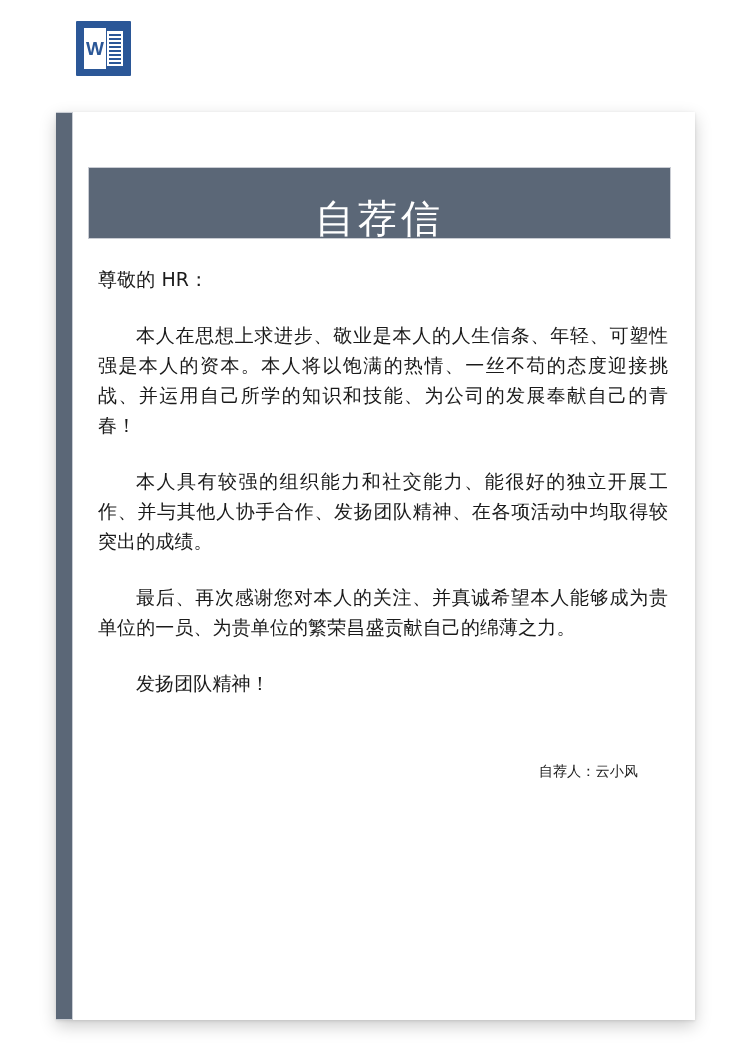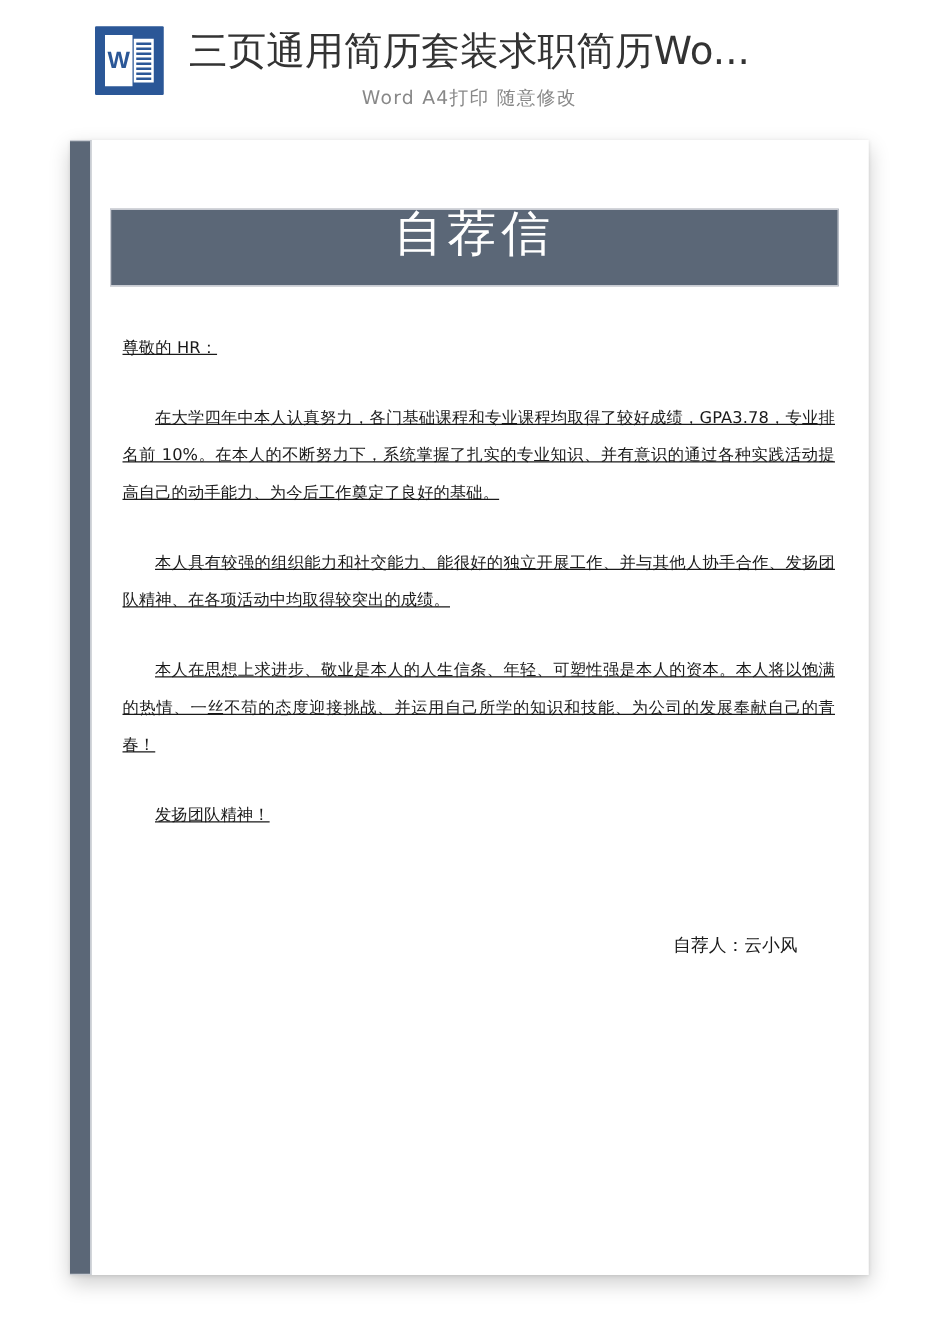--- a/index.html
+++ b/index.html
@@ -124,60 +124,59 @@
     border: 1px solid #c9cdd4;
     border-left: none;
   }
 
   
   .banner {
     position: absolute;
     left: 32px;
     top: 55px;
     width: 583px;
-    height: 62px;
+    height: 72px;
     background: #5b6777;
     border: 1px solid #c9ccd3;
     display: flex;
-    align-items: flex-start;
+    align-items: flex-end;
     justify-content: center;
   }
   .banner-title {
     color: #ffffff;
     font-size: 39px;
     letter-spacing: 4px;
     line-height: 1;
     font-family: "DejaVu Sans", "Liberation Sans", sans-serif;
   }
 
   
   .letter {
     position: absolute;
     left: 42px;
     top: 152px;
     width: 570px;
   }
 
   .letter p {
-    font-size: 13px;
+    font-size: 19px;
     line-height: 30px;
     color: #1a1a1a;
     text-align: justify;
     text-justify: inter-ideograph;
     letter-spacing: 0.1px;
     font-family: "DejaVu Sans", "Liberation Sans", sans-serif;
-    text-decoration: underline;
   }
 
   .p-salutation { margin-bottom: 0px; }
   .p-indent { text-indent: 2em; }
   .p-gap { margin-top: 26px; }
 
   .signature {
-    margin-top: 74px;
+    margin-top: 58px;
     text-align: right;
     padding-right: 30px;
     font-size: 14.2px;
     line-height: 30px;
     color: #1a1a1a;
     font-family: "DejaVu Sans", "Liberation Sans", sans-serif;
   }
 </style>
 </head>
 <body>
@@ -193,48 +192,44 @@
           <i></i>
           <i></i>
           <i></i>
           <i></i>
           <i></i>
           <i></i>
           <i></i>
       </div>
     </div>
 
-    <div class="header-text">
-      <div class="header-title">三页通用简历套装求职简历Wo...</div>
-      <div class="header-sub">Word A4打印  随意修改</div>
-    </div>
 
   </div>
 </div>
 
 <div class="page-wrap">
   <div class="page">
 
     <div class="page-stripe"></div>
 
     <div class="banner">
       <span class="banner-title">自荐信</span>
     </div>
 
     <div class="letter">
       <p class="p-salutation">尊敬的 HR：</p>
 
 
-      <p class="p-indent p-gap">在大学四年中本人认真努力，各门基础课程和专业课程均取得了较好成绩，GPA3.78，专业排名前 10%。在本人的不断努力下，系统掌握了扎实的专业知识、并有意识的通过各种实践活动提高自己的动手能力、为今后工作奠定了良好的基础。</p>
-
+
+
+      <p class="p-indent p-gap">本人在思想上求进步、敬业是本人的人生信条、年轻、可塑性强是本人的资本。本人将以饱满的热情、一丝不苟的态度迎接挑战、并运用自己所学的知识和技能、为公司的发展奉献自己的青春！</p>
 
       <p class="p-indent p-gap">本人具有较强的组织能力和社交能力、能很好的独立开展工作、并与其他人协手合作、发扬团队精神、在各项活动中均取得较突出的成绩。</p>
 
-      <p class="p-indent p-gap">本人在思想上求进步、敬业是本人的人生信条、年轻、可塑性强是本人的资本。本人将以饱满的热情、一丝不苟的态度迎接挑战、并运用自己所学的知识和技能、为公司的发展奉献自己的青春！</p>
-
+      <p class="p-indent p-gap">最后、再次感谢您对本人的关注、并真诚希望本人能够成为贵单位的一员、为贵单位的繁荣昌盛贡献自己的绵薄之力。</p>
 
       <p class="p-indent p-gap">发扬团队精神！</p>
 
       <div class="signature">自荐人：云小风</div>
     </div>
 
   </div>
 </div>
 
 </body></html>

